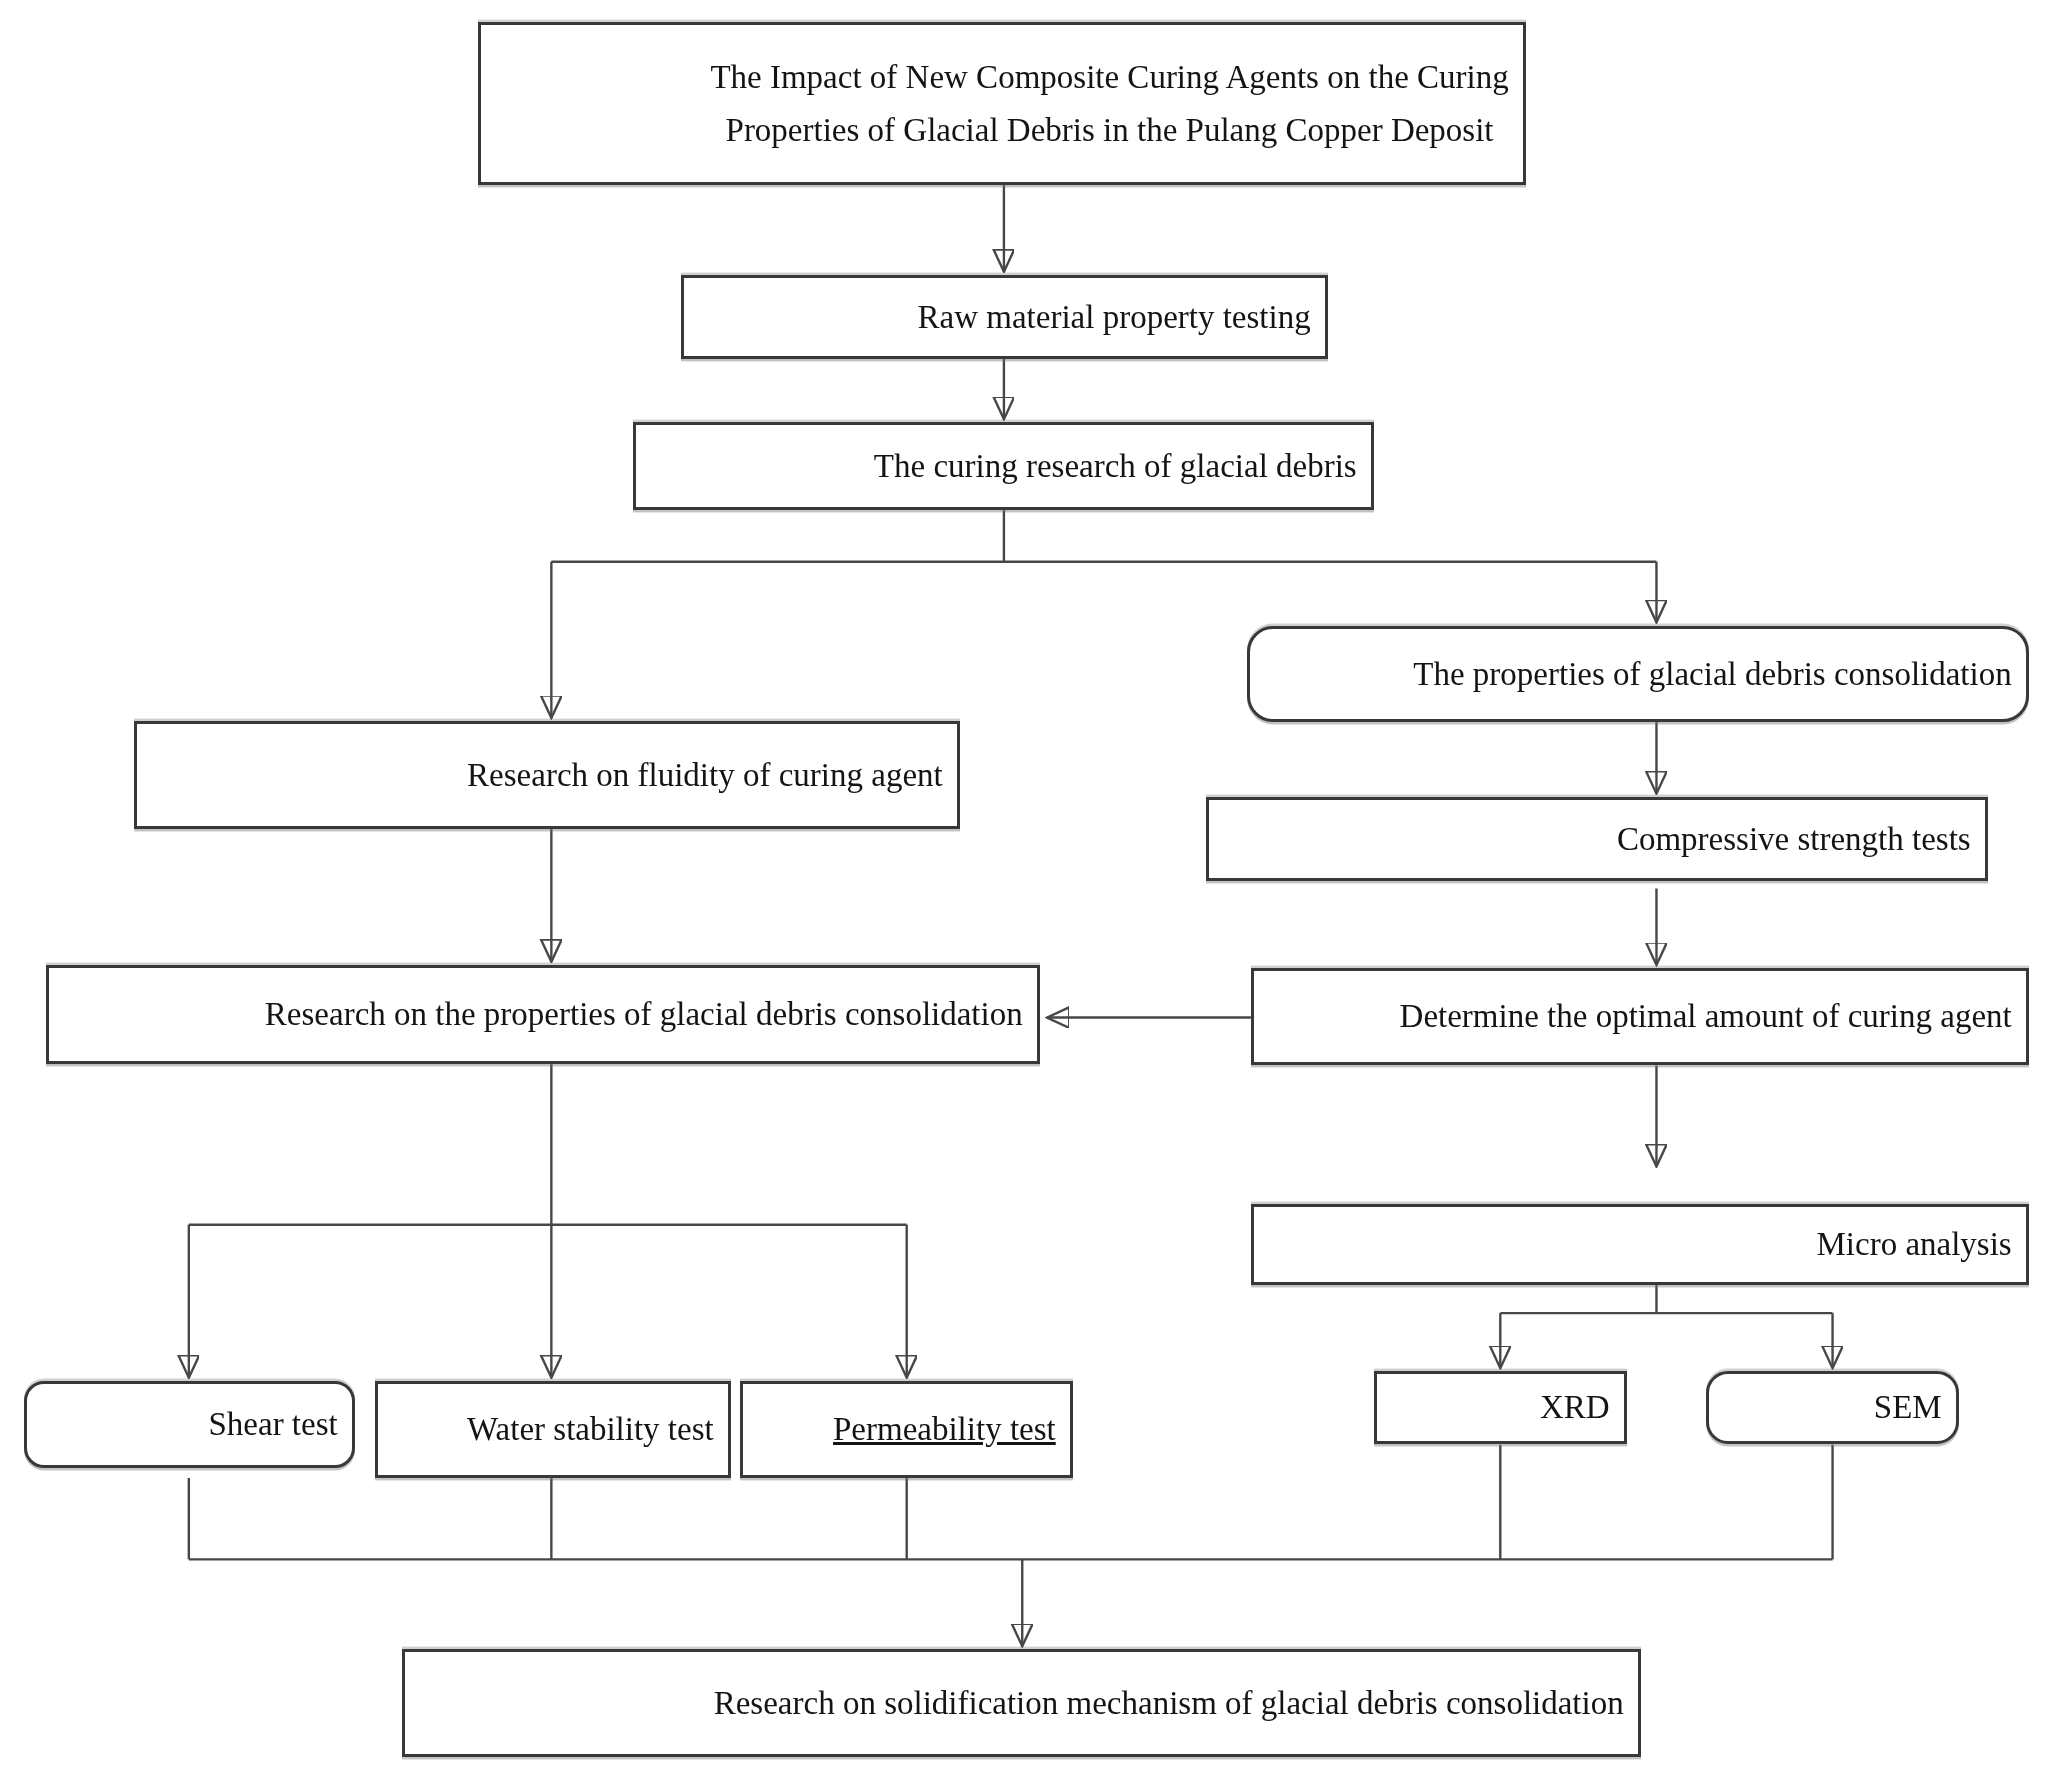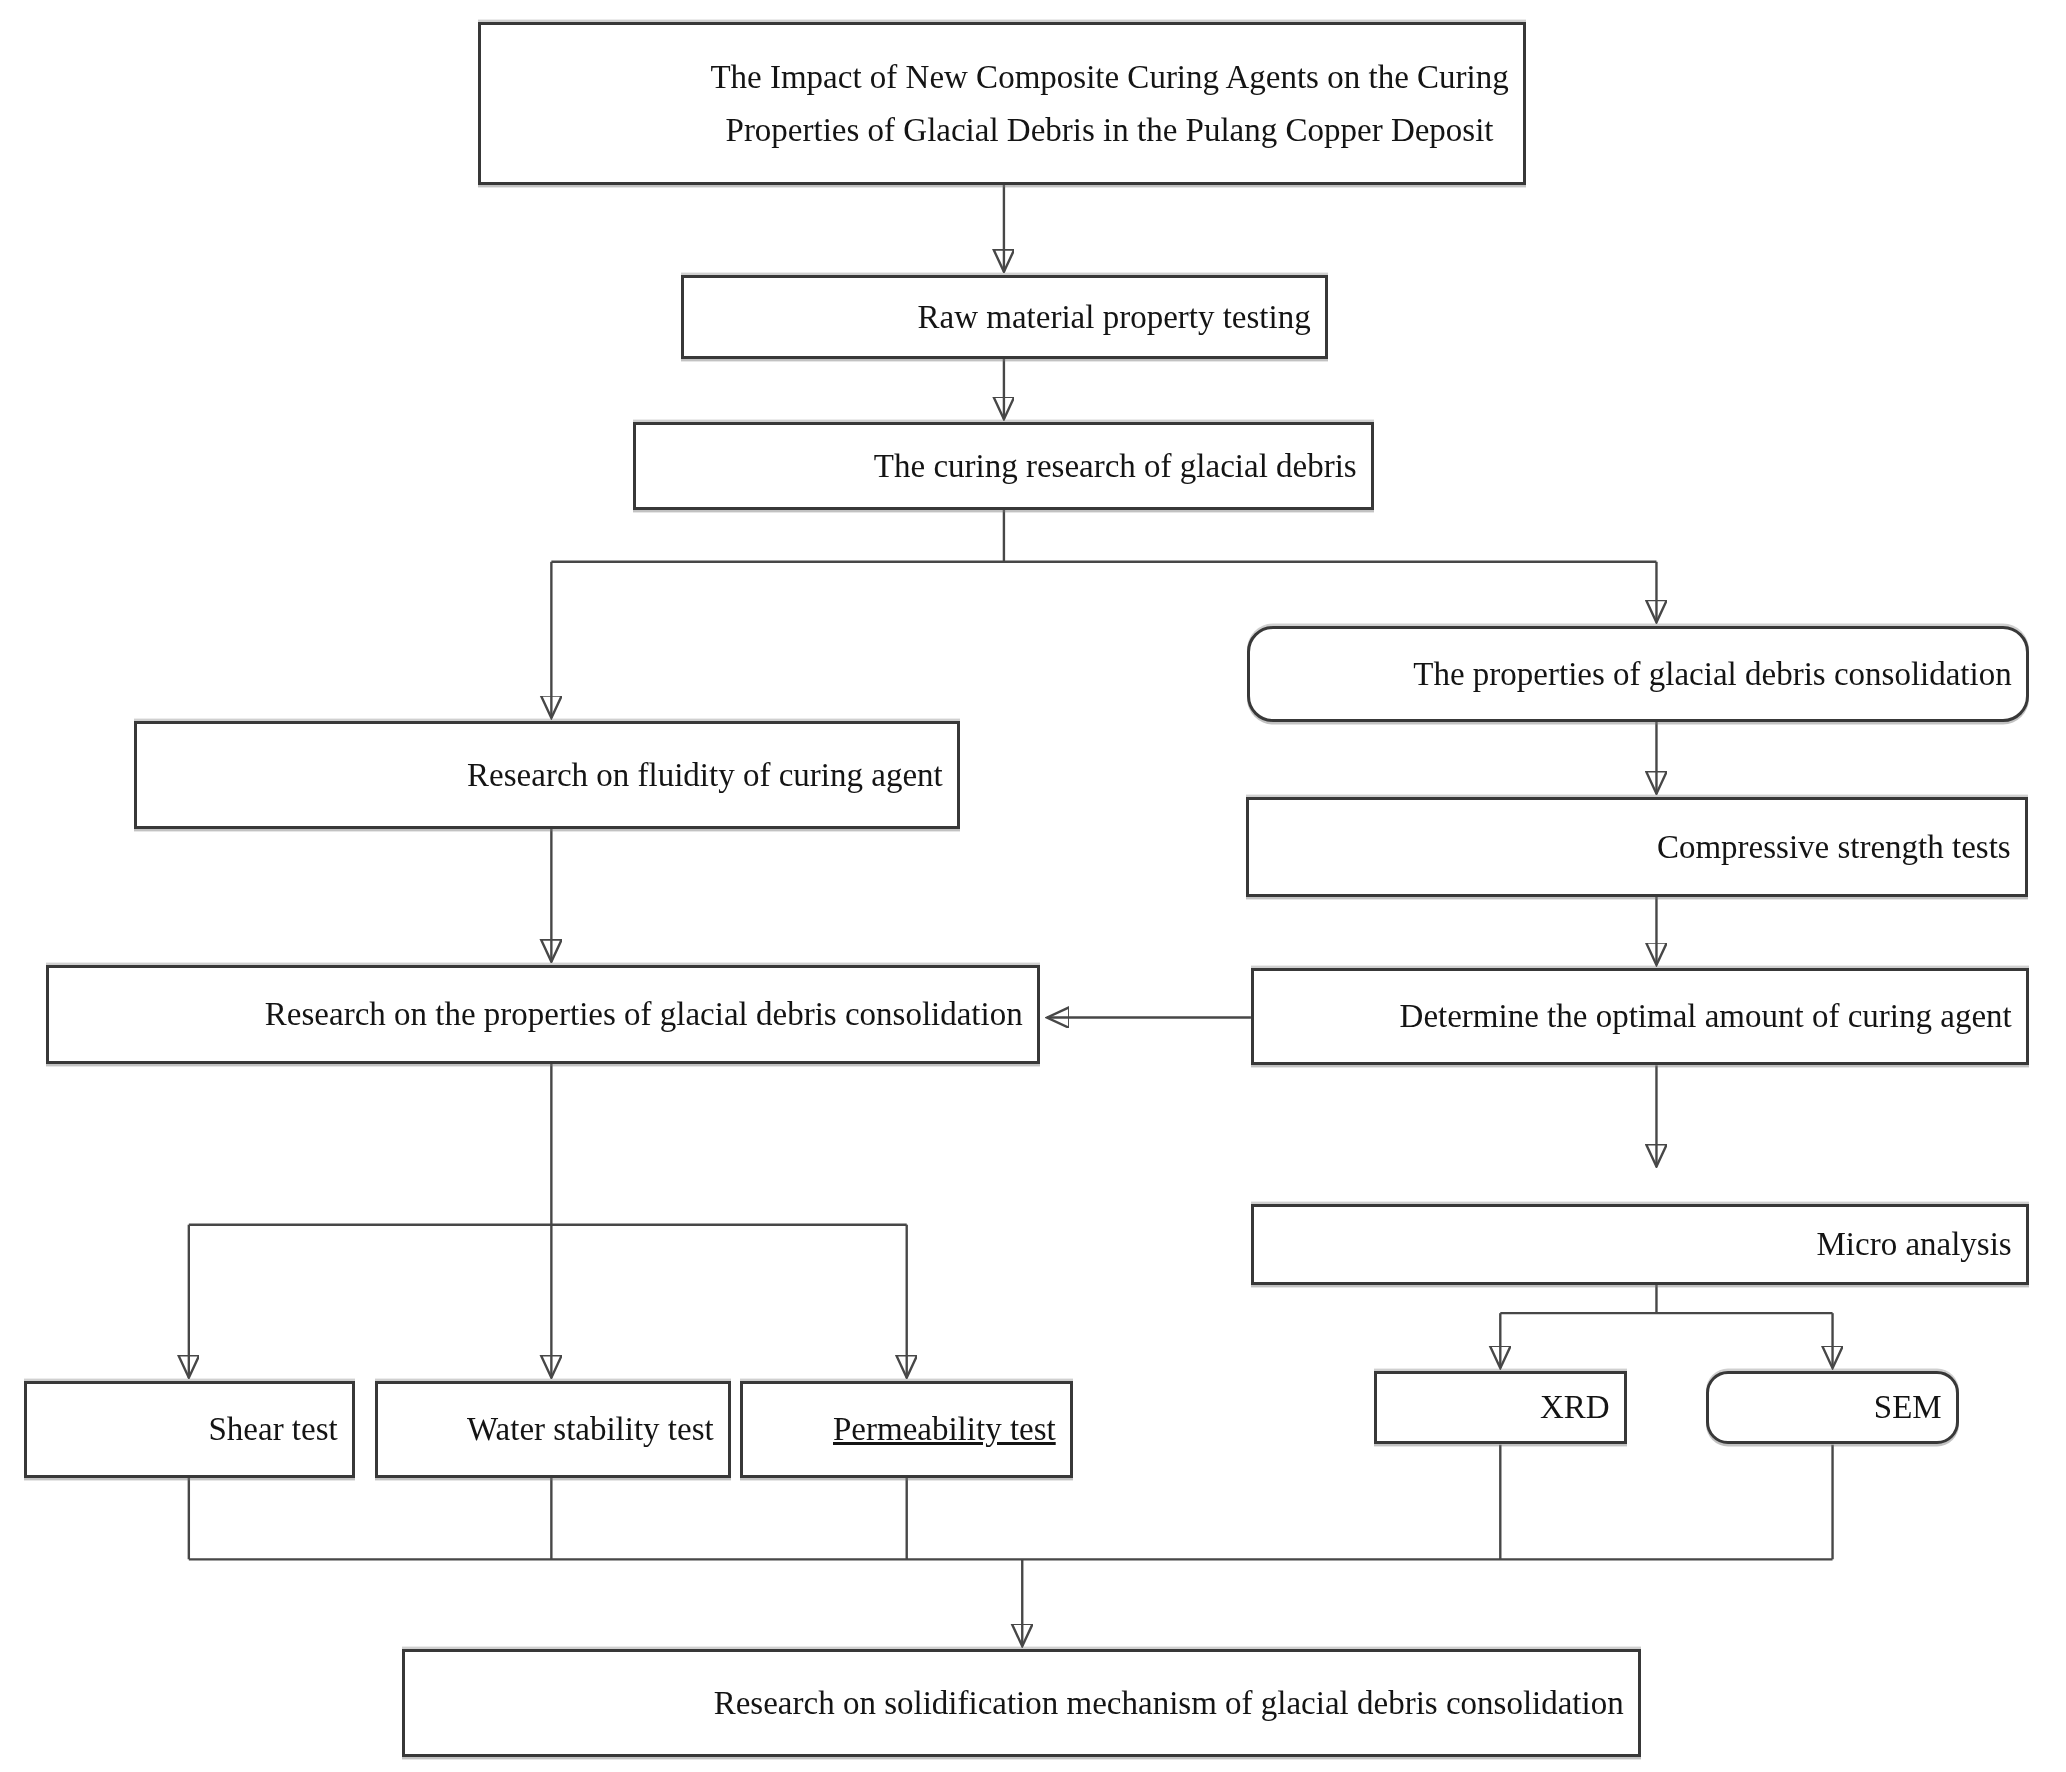--- a/index.html
+++ b/index.html
@@ -19,25 +19,25 @@
     padding:4.8px 14.3px;
     box-shadow:0 2.4px 0 rgba(120,120,120,.45), 0 -2.4px 0 rgba(120,120,120,.35);
   }
   .node .lbl{display:block;}
   
   #n-title        {left:478px;  top:22px;   width:1048px; height:163px; font-size:33px; line-height:1.6;}
   #n-raw          {left:681px;  top:275px;  width:647px;  height:84px;}
   #n-curing       {left:633px;  top:422px;  width:741px;  height:88px;}
   #n-fluidity     {left:134px;  top:721px;  width:826px; height:108px;}
   #n-props-right  {left:1247px; top:626px;  width:782px;  height:96px;border-radius:26px;}
-  #n-compressive  {left:1246px; top:797px; width:782px;  height:100px;}
+  #n-compressive  {left:1206px; top:797px; width:782px;  height:84px;}
   #n-research     {left:46px;   top:965px; width:994px; height:99px;}
   #n-determine    {left:1251px; top:968px; width:778px;  height:97px;}
   #n-micro        {left:1251px; top:1204px; width:778px;  height:81px;}
-  #n-shear        {left:24px;   top:1381px; width:331px;  height:97px;}
+  #n-shear        {left:24px;   top:1381px; width:331px;  height:87px;border-radius:20px;}
   #n-water        {left:375px;  top:1381px; width:356px;  height:97px;}
   #n-perm         {left:740px;  top:1381px; width:333px;  height:97px;text-decoration:underline;}
   #n-xrd          {left:1374px; top:1371px; width:253px;  height:73px;}
   #n-sem          {left:1706px; top:1371px; width:253px;  height:73px;border-radius:22px;}
   #n-final        {left:402px;  top:1649px; width:1239px; height:108px;}
 </style>
 </head>
 <body>
 
 <div id="canvas">

